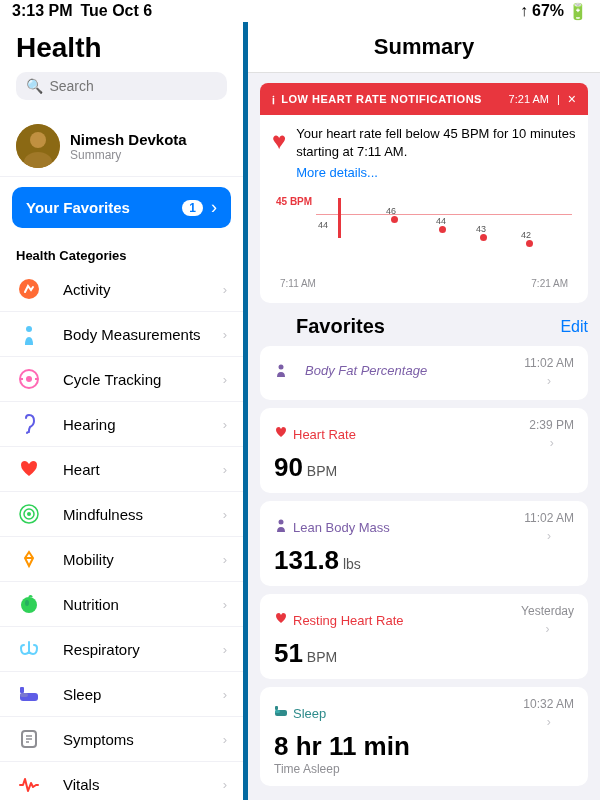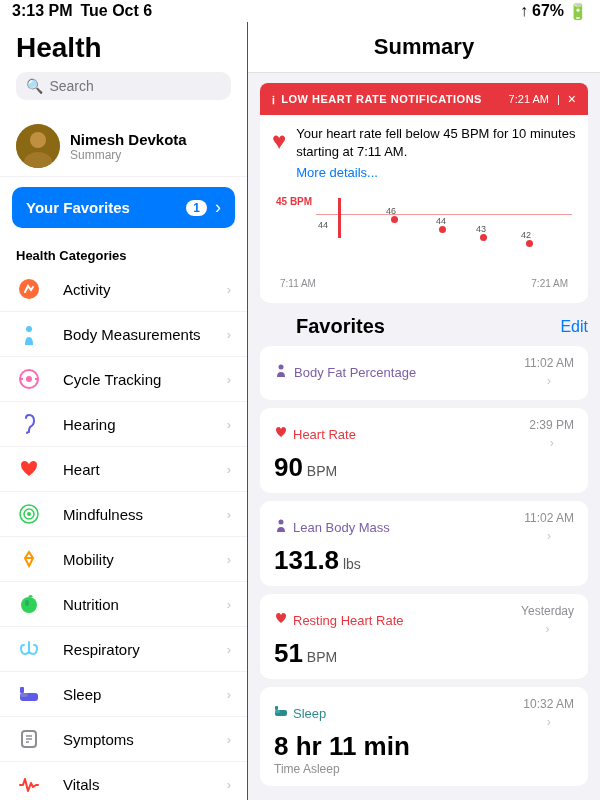--- a/index.html
+++ b/index.html
@@ -37,21 +37,21 @@
       overflow: hidden;
     }
 
     
     .sidebar {
       width: 248px;
       background: white;
       display: flex;
       flex-direction: column;
       overflow-y: auto;
-      border-right: 1px solid #0369a1;
+      border-right: 5px solid #0369a1;
     }
 
     .sidebar-header {
       padding: 10px 16px 6px;
     }
 
     .sidebar-title {
       font-size: 28px;
       font-weight: 700;
       color: #000;
@@ -589,21 +589,21 @@
     </div>
 
     <div class="favorites-section">
       <div class="favorites-header">
         <span class="favorites-title">Favorites</span>
         <span class="edit-btn">Edit</span>
       </div>
       <div id="metrics-list">
           <div class="metric-card">
     <div class="metric-top">
-      <div style="display:flex;align-items:center;gap:6px;">
+      <div style="display:flex;gap:17px;font-style:italic;">
         <span><svg width="14" height="14" viewBox="0 0 14 14">
                     <circle cx="7" cy="4" r="2.5" fill="#7B5EA7"></circle>
                     <path d="M3 14 Q3 9 7 9 Q11 9 11 14" fill="#7B5EA7"></path>
                   </svg></span>
         <span class="metric-name purple">Body Fat Percentage</span>
       </div>
       <div class="metric-time">
         <span>11:02 AM</span>
         <span style="color:#c7c7cc;">›</span>
       </div>

